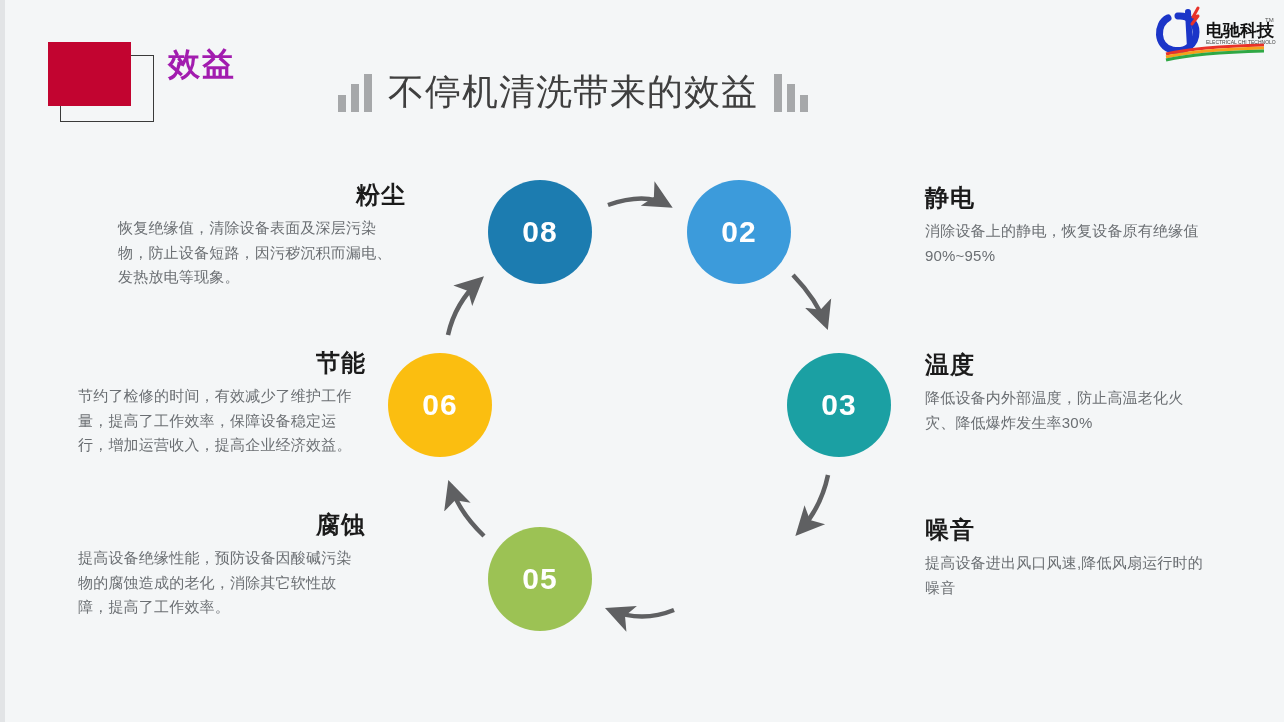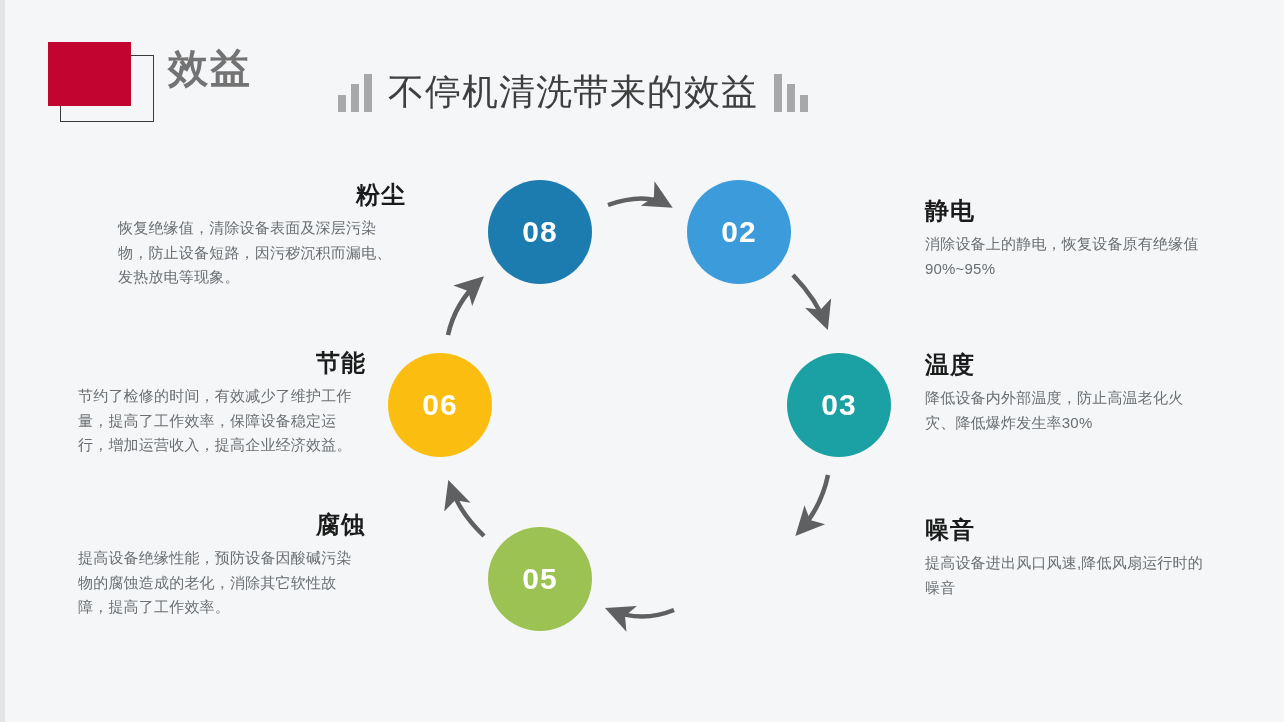--- a/index.html
+++ b/index.html
@@ -51,23 +51,23 @@
     left: 0px;
     top: 0px;
     width: 83px;
     height: 64px;
     background: #c20430;
   }
   .section-label {
     position: absolute;
     left: 168px;
     top: 48px;
-    font-size: 40px;
+    font-size: 32px;
     font-weight: 700;
-    color: #737373;
+    color: #a21caf;
     letter-spacing: 2px;
     line-height: 1;
   }
 
   .title-block {
     position: absolute;
     left: 338px;
     top: 72px;
     display: flex;
     align-items: center;
@@ -125,21 +125,21 @@
     letter-spacing: 0.2px;
   }
   .txt.left { text-align: right; left: 78px; }
   .txt.left .heading { text-align: right; }
   .txt.left .body { text-align: left; }
   .txt.right { text-align: left; left: 925px; }
 
   .pos-dust { top: 182px; margin-left: 40px; }
   .pos-energy { top: 350px; }
   .pos-corrosion { top: 512px; }
-  .pos-static { top: 185px; margin-top: 13px; }
+  .pos-static { top: 185px; }
   .pos-temp { top: 352px; }
   .pos-noise { top: 517px; }
 
   
   .cycle { position: absolute; left: 380px; top: 160px; width: 520px; height: 500px; }
   .cycle svg { position: absolute; left: 0; top: 0; }
   .node {
     position: absolute;
     border-radius: 50%;
     display: flex;
@@ -171,20 +171,33 @@
         <span></span>
     </div>
     <div class="main-title">不停机清洗带来的效益</div>
     <div class="bars desc">
       <span></span>
         <span></span>
         <span></span>
     </div>
   </div>
 
+  <div class="logo">
+    <svg width="124" height="58" viewBox="0 0 124 58">
+      <path d="M16 14 C4 20, 4 42, 20 46 C34 49, 44 40, 44 28 C44 18, 36 11, 26 12" fill="none" stroke="#1b35c8" stroke-width="7" stroke-linecap="round"></path>
+      <path d="M36 8 L38 44" fill="none" stroke="#1b35c8" stroke-width="6" stroke-linecap="round"></path>
+      <path d="M46 4 L41 13 L46 12 L40 20" fill="none" stroke="#e8322a" stroke-width="3" stroke-linecap="round" stroke-linejoin="round"></path>
+      <path d="M14 50 C40 44, 70 42, 112 41" fill="none" stroke="#e8322a" stroke-width="3"></path>
+      <path d="M14 53 C40 47, 70 45, 112 44" fill="none" stroke="#f5a11b" stroke-width="3"></path>
+      <path d="M14 56 C40 50, 70 48, 112 47" fill="none" stroke="#2fa845" stroke-width="3"></path>
+      <text x="54" y="32" font-family="'Liberation Sans', sans-serif" font-size="17" font-weight="700" fill="#111">电驰科技</text>
+      <text x="54" y="40" font-family="'Liberation Sans', sans-serif" font-size="5" fill="#444">ELECTRICAL CHI TECHNOLOGY</text>
+      <text x="113" y="18" font-family="'Liberation Sans', sans-serif" font-size="6" fill="#555">TM</text>
+    </svg>
+  </div>
 
   <div class="txt left pos-dust">
     <div class="heading">粉尘</div>
     <div class="body">恢复绝缘值，清除设备表面及深层污染物，防止设备短路，因污秽沉积而漏电、发热放电等现象。</div>
   </div>
   <div class="txt left pos-energy">
     <div class="heading">节能</div>
     <div class="body">节约了检修的时间，有效减少了维护工作量，提高了工作效率，保障设备稳定运行，增加运营收入，提高企业经济效益。</div>
   </div>
   <div class="txt left pos-corrosion">

